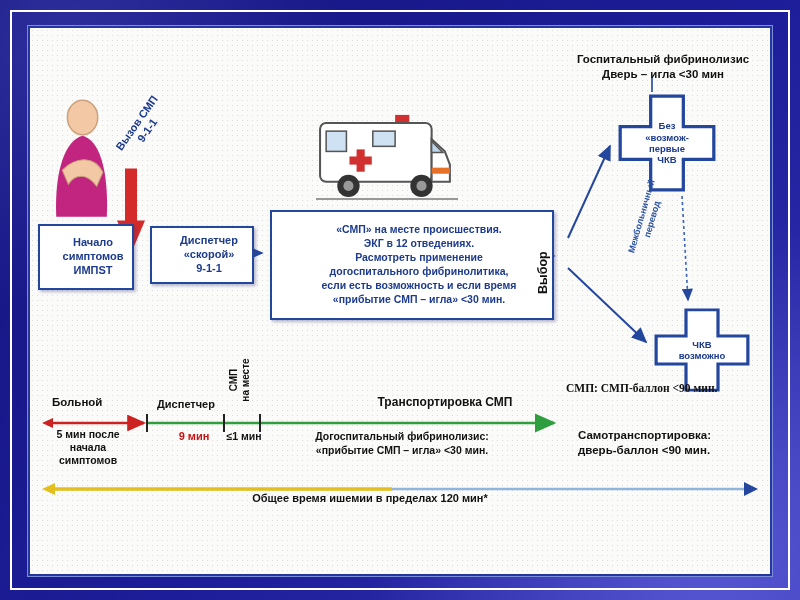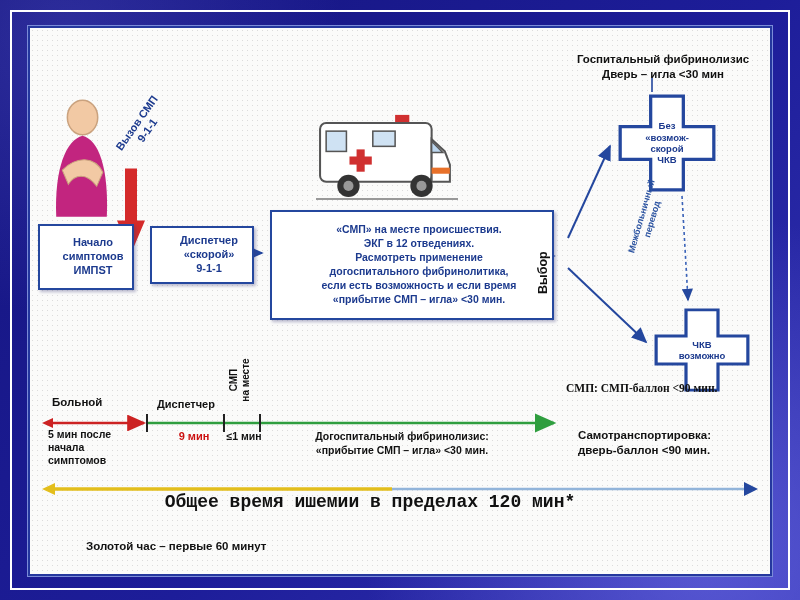--- a/index.html
+++ b/index.html
@@ -43,31 +43,31 @@
   .cross{position:absolute;}
   .cross1{left:588px;top:66px;width:98px;height:98px;}
   .cross2{left:624px;top:280px;width:96px;height:84px;}
   .cross svg{position:absolute;left:0;top:0;width:100%;height:100%;}
   .cross-text{position:absolute;inset:0;display:flex;align-items:center;justify-content:center;
     text-align:center;color:#1c3a8e;font-weight:bold;font-size:9.5px;line-height:1.2;}
   .transfer{position:absolute;left:562px;top:179px;width:110px;transform:rotate(-74deg);
     color:#2a52a0;font-weight:bold;font-size:9px;text-align:center;line-height:1.2;}
   .tl{position:absolute;color:#111;font-weight:bold;}
   .t-patient{left:22px;top:368px;width:72px;font-size:11.5px;text-align:left;}
-  .t-patient-sub{left:18px;top:400px;width:96px;font-size:10.5px;line-height:1.25;}
+  .t-patient-sub{left:10px;top:400px;width:96px;font-size:10.5px;text-align:center;line-height:1.25;}
   .t-dispatcher{left:118px;top:370px;width:76px;font-size:11px;text-align:center;}
   .t-1min{left:134px;top:402px;width:60px;font-size:11px;color:#cc1111;text-align:center;}
   .t-emsscene{left:179px;top:339px;width:64px;height:26px;transform:rotate(-90deg);
     font-size:10px;text-align:center;line-height:1.15;}
   .t-le1min{left:190px;top:402px;width:48px;font-size:10.5px;text-align:center;}
   .t-transport{left:320px;top:367px;width:190px;font-size:12px;text-align:center;}
   .t-prehosp{left:254px;top:402px;width:236px;font-size:10.5px;text-align:center;line-height:1.3;}
   .t-emsballoon{left:536px;top:354px;width:200px;font-size:11.5px;font-family:Liberation Serif, serif;}
   .t-selftrans{left:548px;top:400px;width:190px;font-size:11.5px;line-height:1.3;}
-  .total-time{left:130px;top:464px;width:420px;font-size:18px;text-align:center;font-family:Liberation Mono, monospace;}
+  .total-time{left:130px;top:464px;width:420px;font-size:11px;text-align:center;}
   .golden{left:56px;top:512px;width:280px;font-size:11.5px;}
 </style>
 </head>
 <body>
 
 <div class="streaks"></div>
 <div class="frame-line"></div>
 
 <div class="panel">
 
@@ -161,21 +161,21 @@
 
   <div class="note ml">Госпитальный фибринолизис
 Дверь – игла &lt;30 мин</div>
 
   <div class="cross cross1">
     <svg viewBox="0 0 90 90" preserveAspectRatio="none">
       <path d="M30 2 H60 V30 H88 V60 H60 V88 H30 V60 H2 V30 H30 Z" fill="#ffffff" stroke="#24479e" stroke-width="3"></path>
     </svg>
     <div class="cross-text ml">Без
 «возмож-
-скорой
+первые
 ЧКВ</div>
   </div>
 
   <div class="cross cross2">
     <svg viewBox="0 0 90 90" preserveAspectRatio="none">
       <path d="M30 2 H60 V30 H88 V60 H60 V88 H30 V60 H2 V30 H30 Z" fill="#ffffff" stroke="#24479e" stroke-width="3"></path>
     </svg>
     <div class="cross-text ml">ЧКВ
 возможно</div>
   </div>
@@ -185,22 +185,22 @@
 
   <div class="tl t-patient">Больной</div>
   <div class="tl t-patient-sub ml">5 мин после
 начала
 симптомов</div>
   <div class="tl t-dispatcher">Диспетчер</div>
   <div class="tl t-1min">9 мин</div>
   <div class="tl t-emsscene ml">СМП
 на месте</div>
   <div class="tl t-le1min">≤1 мин</div>
+  <div class="tl t-transport">Транспортировка СМП</div>
   <div class="tl t-prehosp ml">Догоспитальный фибринолизис:
 «прибытие СМП – игла» &lt;30 мин.</div>
   <div class="tl t-emsballoon">СМП: СМП-баллон &lt;90 мин.</div>
   <div class="tl t-selftrans ml">Самотранспортировка:
 дверь-баллон &lt;90 мин.</div>
 
   <div class="tl total-time">Общее время ишемии в пределах 120 мин*</div>
-  <div class="tl golden">Золотой час – первые 60 минут</div>
 
 </div>
 
 </body></html>

